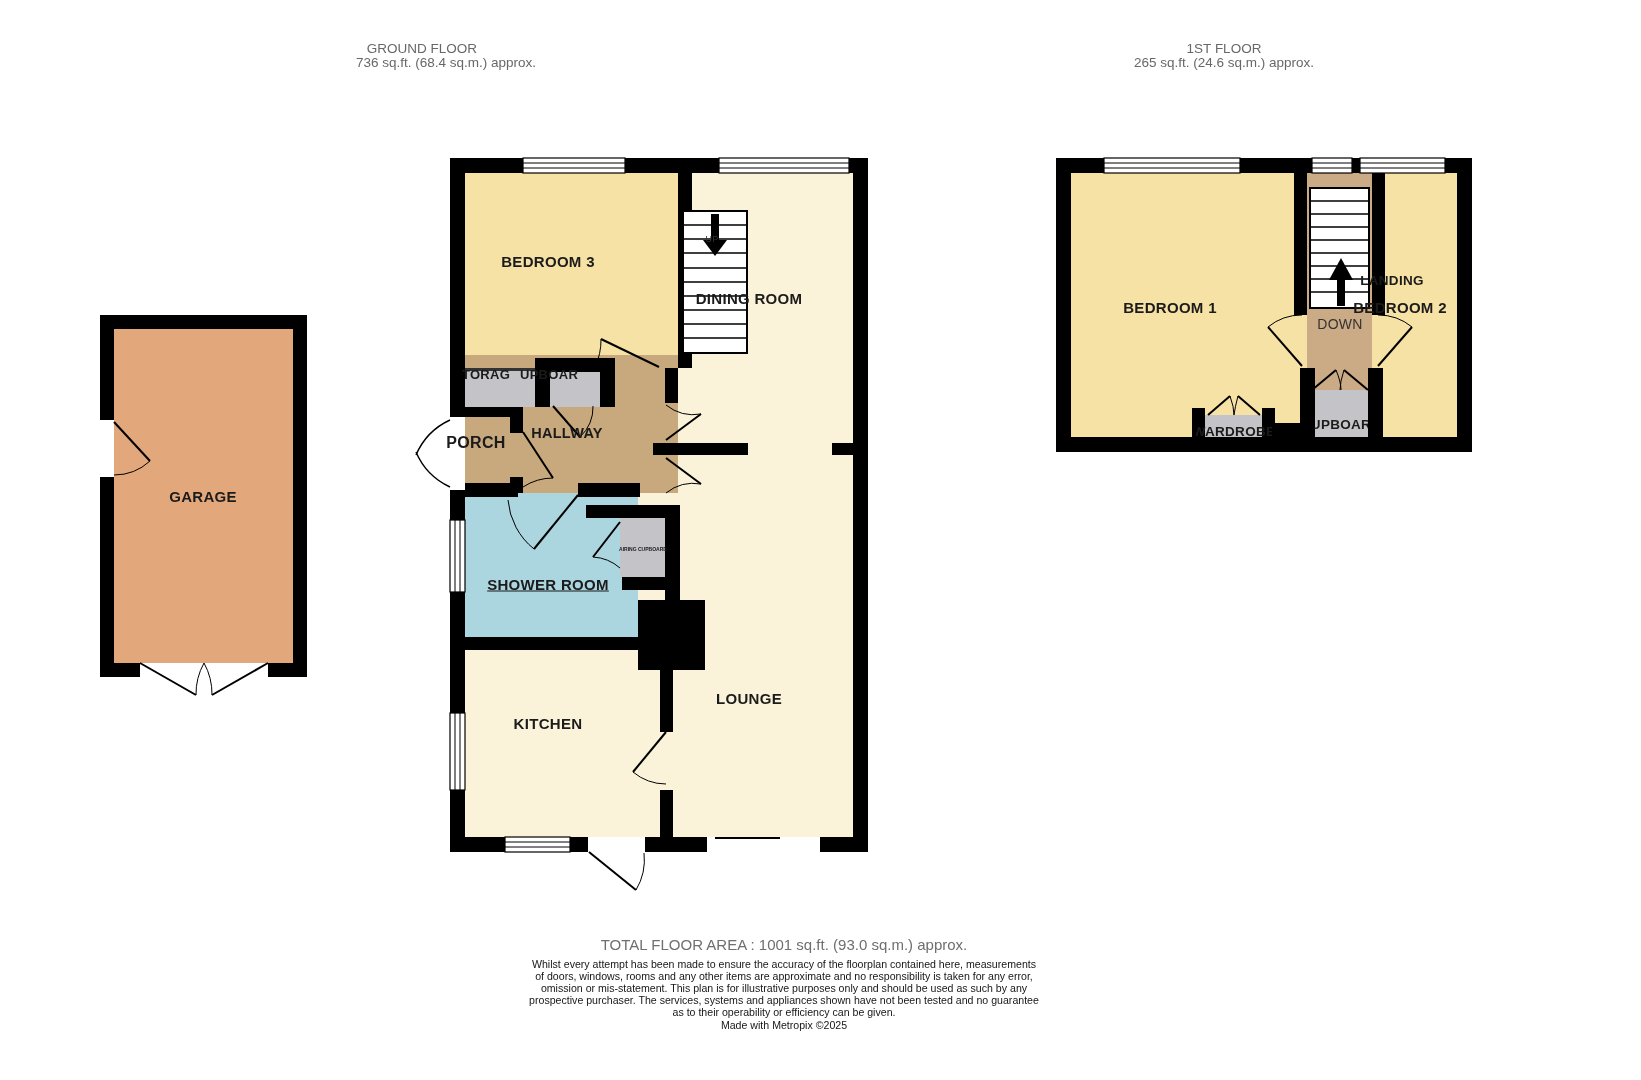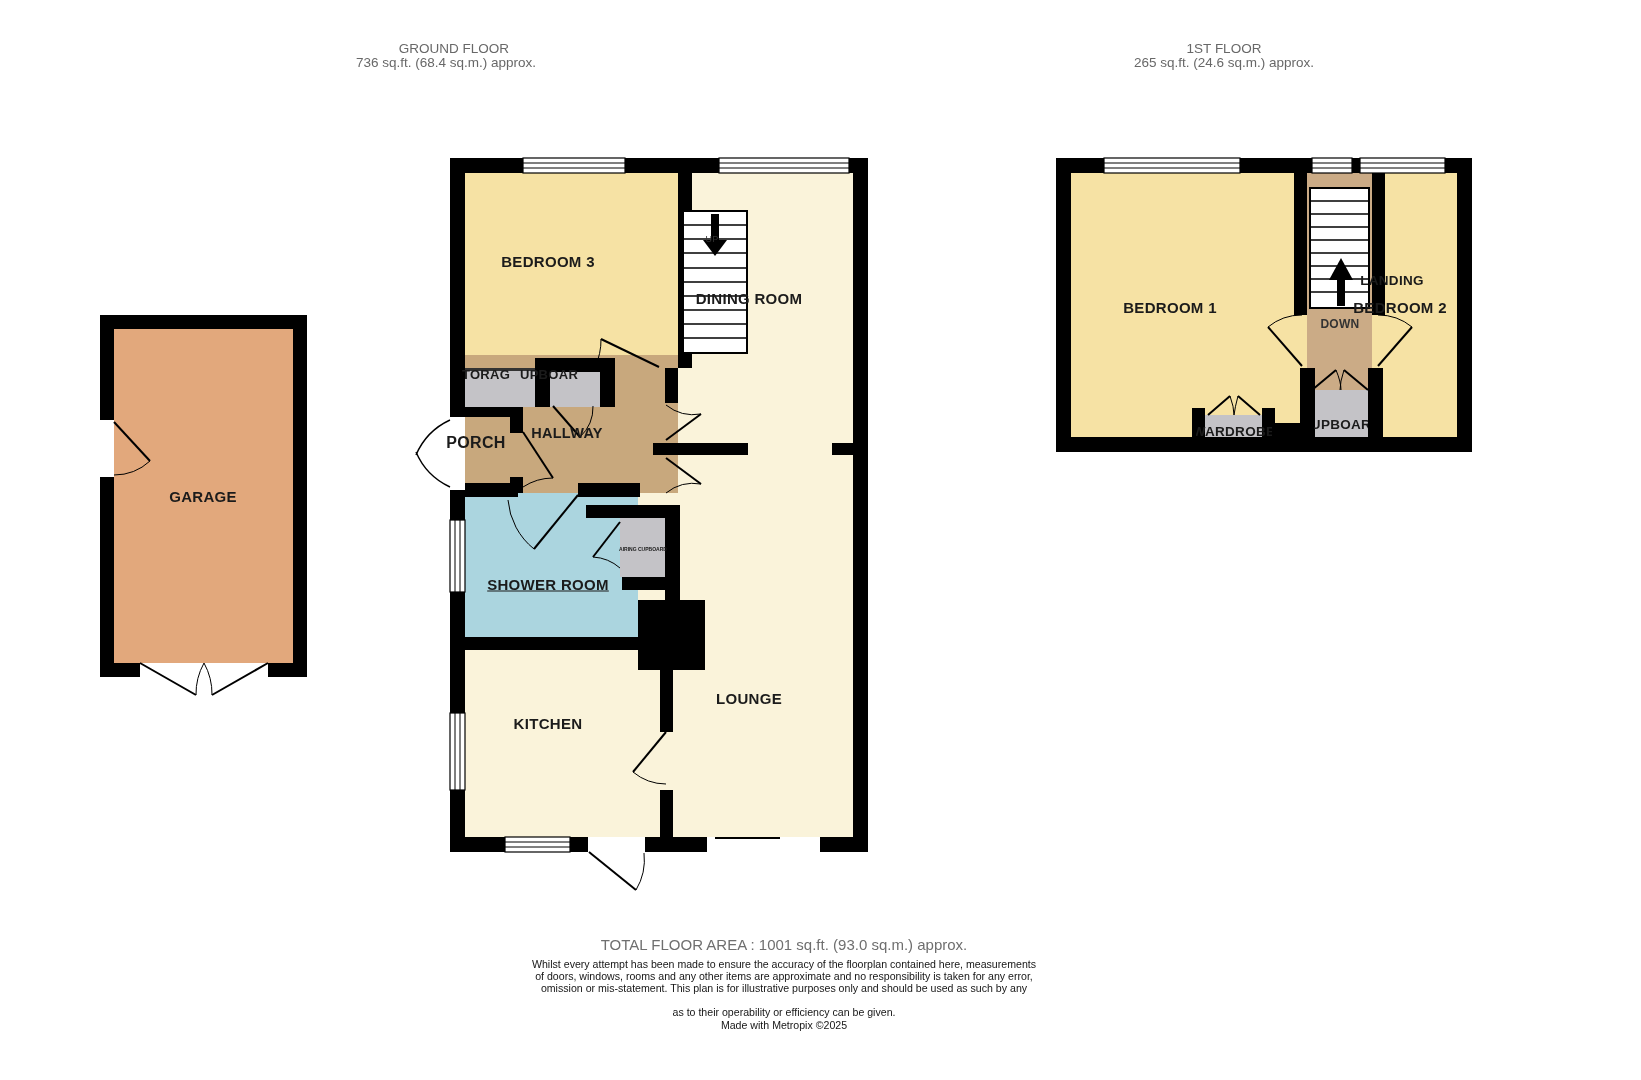--- a/index.html
+++ b/index.html
@@ -10,21 +10,21 @@
        white-space:nowrap;text-align:center;letter-spacing:.3px;line-height:1;}
   .clip{position:absolute;overflow:hidden;display:flex;align-items:center;justify-content:center;
         font-weight:bold;color:#1b1b1b;white-space:nowrap;letter-spacing:.3px;line-height:1;}
   .hdr{position:absolute;transform:translate(-50%,-50%);color:#686868;font-size:13.5px;
        white-space:nowrap;text-align:center;line-height:1;}
   .total{position:absolute;transform:translate(-50%,-50%);color:#6f6f6f;font-size:15px;
        white-space:nowrap;text-align:center;line-height:1;}
   .disc{position:absolute;left:484px;width:600px;text-align:center;color:#161616;
         font-size:10.6px;line-height:12.2px;}
   .s15{font-size:15px;} .s14{font-size:14.5px;} .s13{font-size:13px;} .s135{font-size:13.5px;}
-  .s125{font-size:16px;} .s95{font-size:12px;font-weight:bold;color:#333;}
+  .s125{font-size:16px;} .s95{font-size:14px;font-weight:normal;color:#333;}
   .s9{font-size:9px;font-weight:normal;color:#333;} .s5{font-size:5px;letter-spacing:0;}
 </style>
 </head>
 <body>
 
 <div id="canvas">
 
 <svg width="1641" height="1080" viewBox="0 0 1641 1080">
 
   <g>
@@ -210,21 +210,21 @@
             <path d="M1336 370 Q1341 382 1341 390 M1344 370 Q1340 382 1340 390" stroke-width="1"></path>
           </g>
       <g>
             <path d="M1208 415 L1230 396 M1260 415 L1238 396" stroke-width="2"></path>
             <path d="M1230 396 Q1234 407 1234 415 M1238 396 Q1235 407 1234 415" stroke-width="1"></path>
           </g>
     </g>
   </g>
 </svg>
 
-<div class="hdr" style="left:454px;top:49px;">GROUND FLOOR</div>
+<div class="hdr" style="left:422px;top:49px;">GROUND FLOOR</div>
 <div class="hdr" style="left:446px;top:63px;">736 sq.ft. (68.4 sq.m.) approx.</div>
 <div class="hdr" style="left:1224px;top:49px;">1ST FLOOR</div>
 <div class="hdr" style="left:1224px;top:63px;">265 sq.ft. (24.6 sq.m.) approx.</div>
 
 <div class="lbl s15" style="left:203px;top:496px;">GARAGE</div>
 
 <div class="lbl s15" style="left:548px;top:261px;">BEDROOM 3</div>
 <div class="lbl s15" style="left:749px;top:298px;">DINING ROOM</div>
 <div class="lbl s9" style="left:712px;top:191px;margin-top:48px;">UP</div>
 <div class="clip s13" style="left:462px;top:366px;width:48px;height:16px;">STORAGE</div>
@@ -240,16 +240,17 @@
 <div class="lbl s15" style="left:1400px;top:307px;">BEDROOM 2</div>
 <div class="lbl s135" style="left:1392px;top:281px;">LANDING</div>
 <div class="lbl s95" style="left:1340px;top:324px;">DOWN</div>
 <div class="clip s135" style="left:1314px;top:417px;width:54px;height:16px;">CUPBOARD</div>
 <div class="clip s135" style="left:1196px;top:424px;width:76px;height:15px;">WARDROBE</div>
 
 <div class="total" style="left:784px;top:944px;">TOTAL FLOOR AREA : 1001 sq.ft. (93.0 sq.m.) approx.</div>
 <div class="disc" style="top:958px;">Whilst every attempt has been made to ensure the accuracy of the floorplan contained here, measurements</div>
 <div class="disc" style="top:970px;">of doors, windows, rooms and any other items are approximate and no responsibility is taken for any error,</div>
 <div class="disc" style="top:982px;">omission or mis-statement. This plan is for illustrative purposes only and should be used as such by any</div>
+<div class="disc" style="top:994px;">prospective purchaser. The services, systems and appliances shown have not been tested and no guarantee</div>
 <div class="disc" style="top:1006px;">as to their operability or efficiency can be given.</div>
 <div class="disc" style="top:1019px;">Made with Metropix ©2025</div>
 
 </div>
 
 </body></html>

